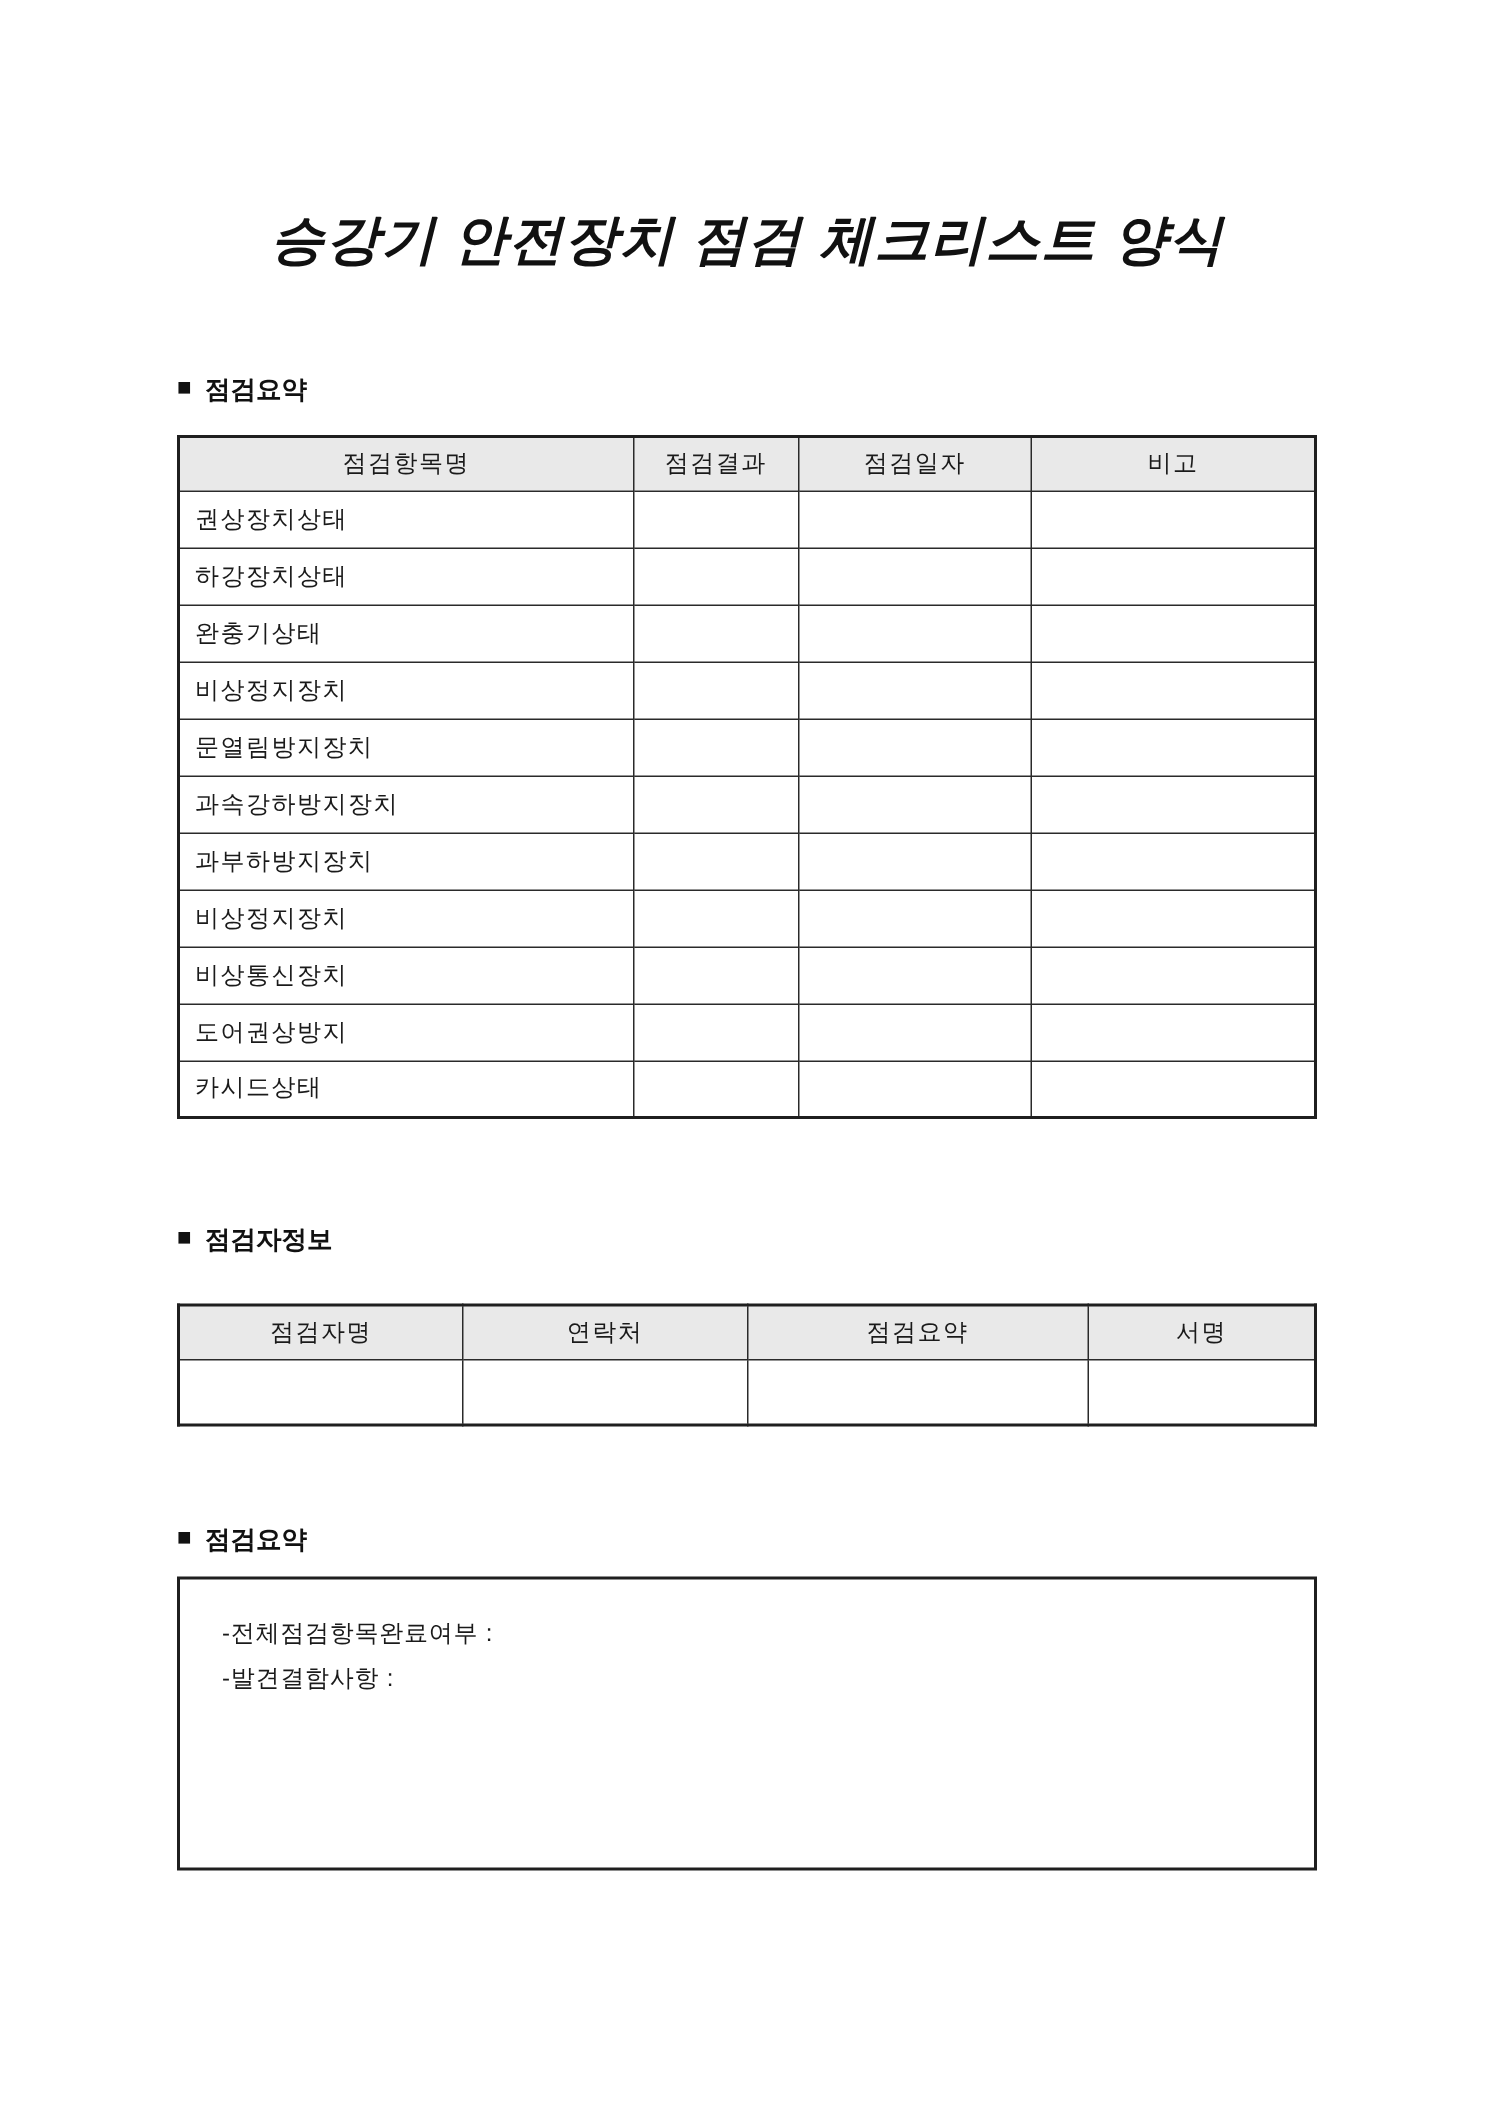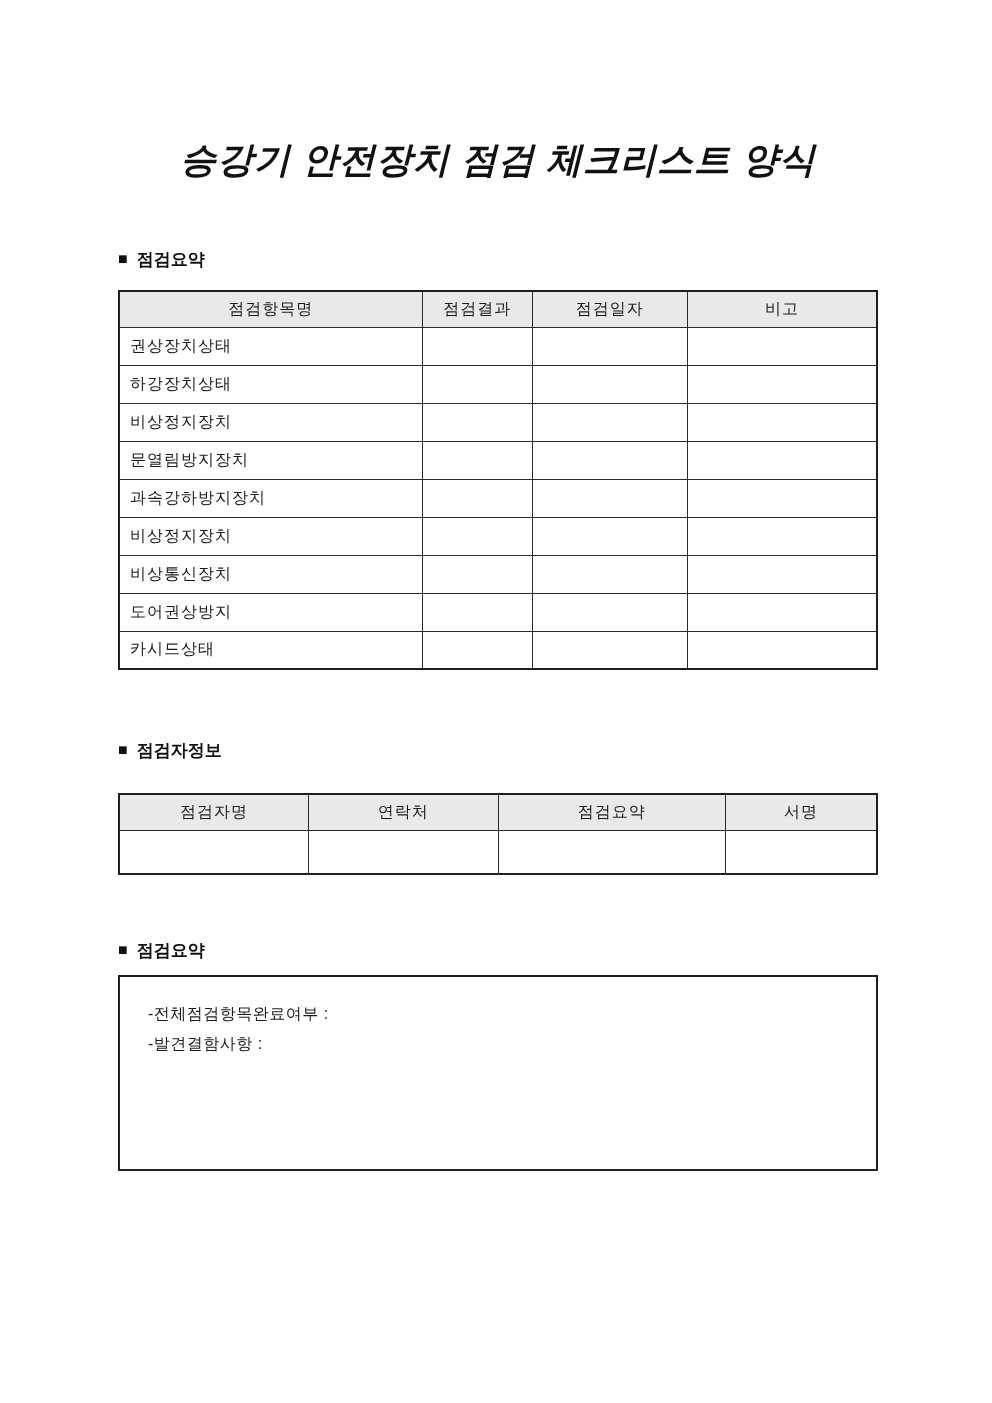--- a/index.html
+++ b/index.html
@@ -116,33 +116,45 @@
         <td></td>
         <td></td>
       </tr>
       <tr>
         <td class="cell-name">하강장치상태</td>
         <td></td>
         <td></td>
         <td></td>
       </tr>
       <tr>
+        <td class="cell-name">완충기상태</td>
+        <td></td>
+        <td></td>
+        <td></td>
+      </tr>
+      <tr>
         <td class="cell-name">비상정지장치</td>
         <td></td>
         <td></td>
         <td></td>
       </tr>
       <tr>
         <td class="cell-name">문열림방지장치</td>
         <td></td>
         <td></td>
         <td></td>
       </tr>
       <tr>
         <td class="cell-name">과속강하방지장치</td>
+        <td></td>
+        <td></td>
+        <td></td>
+      </tr>
+      <tr>
+        <td class="cell-name">과부하방지장치</td>
         <td></td>
         <td></td>
         <td></td>
       </tr>
       <tr>
         <td class="cell-name">비상정지장치</td>
         <td></td>
         <td></td>
         <td></td>
       </tr>

